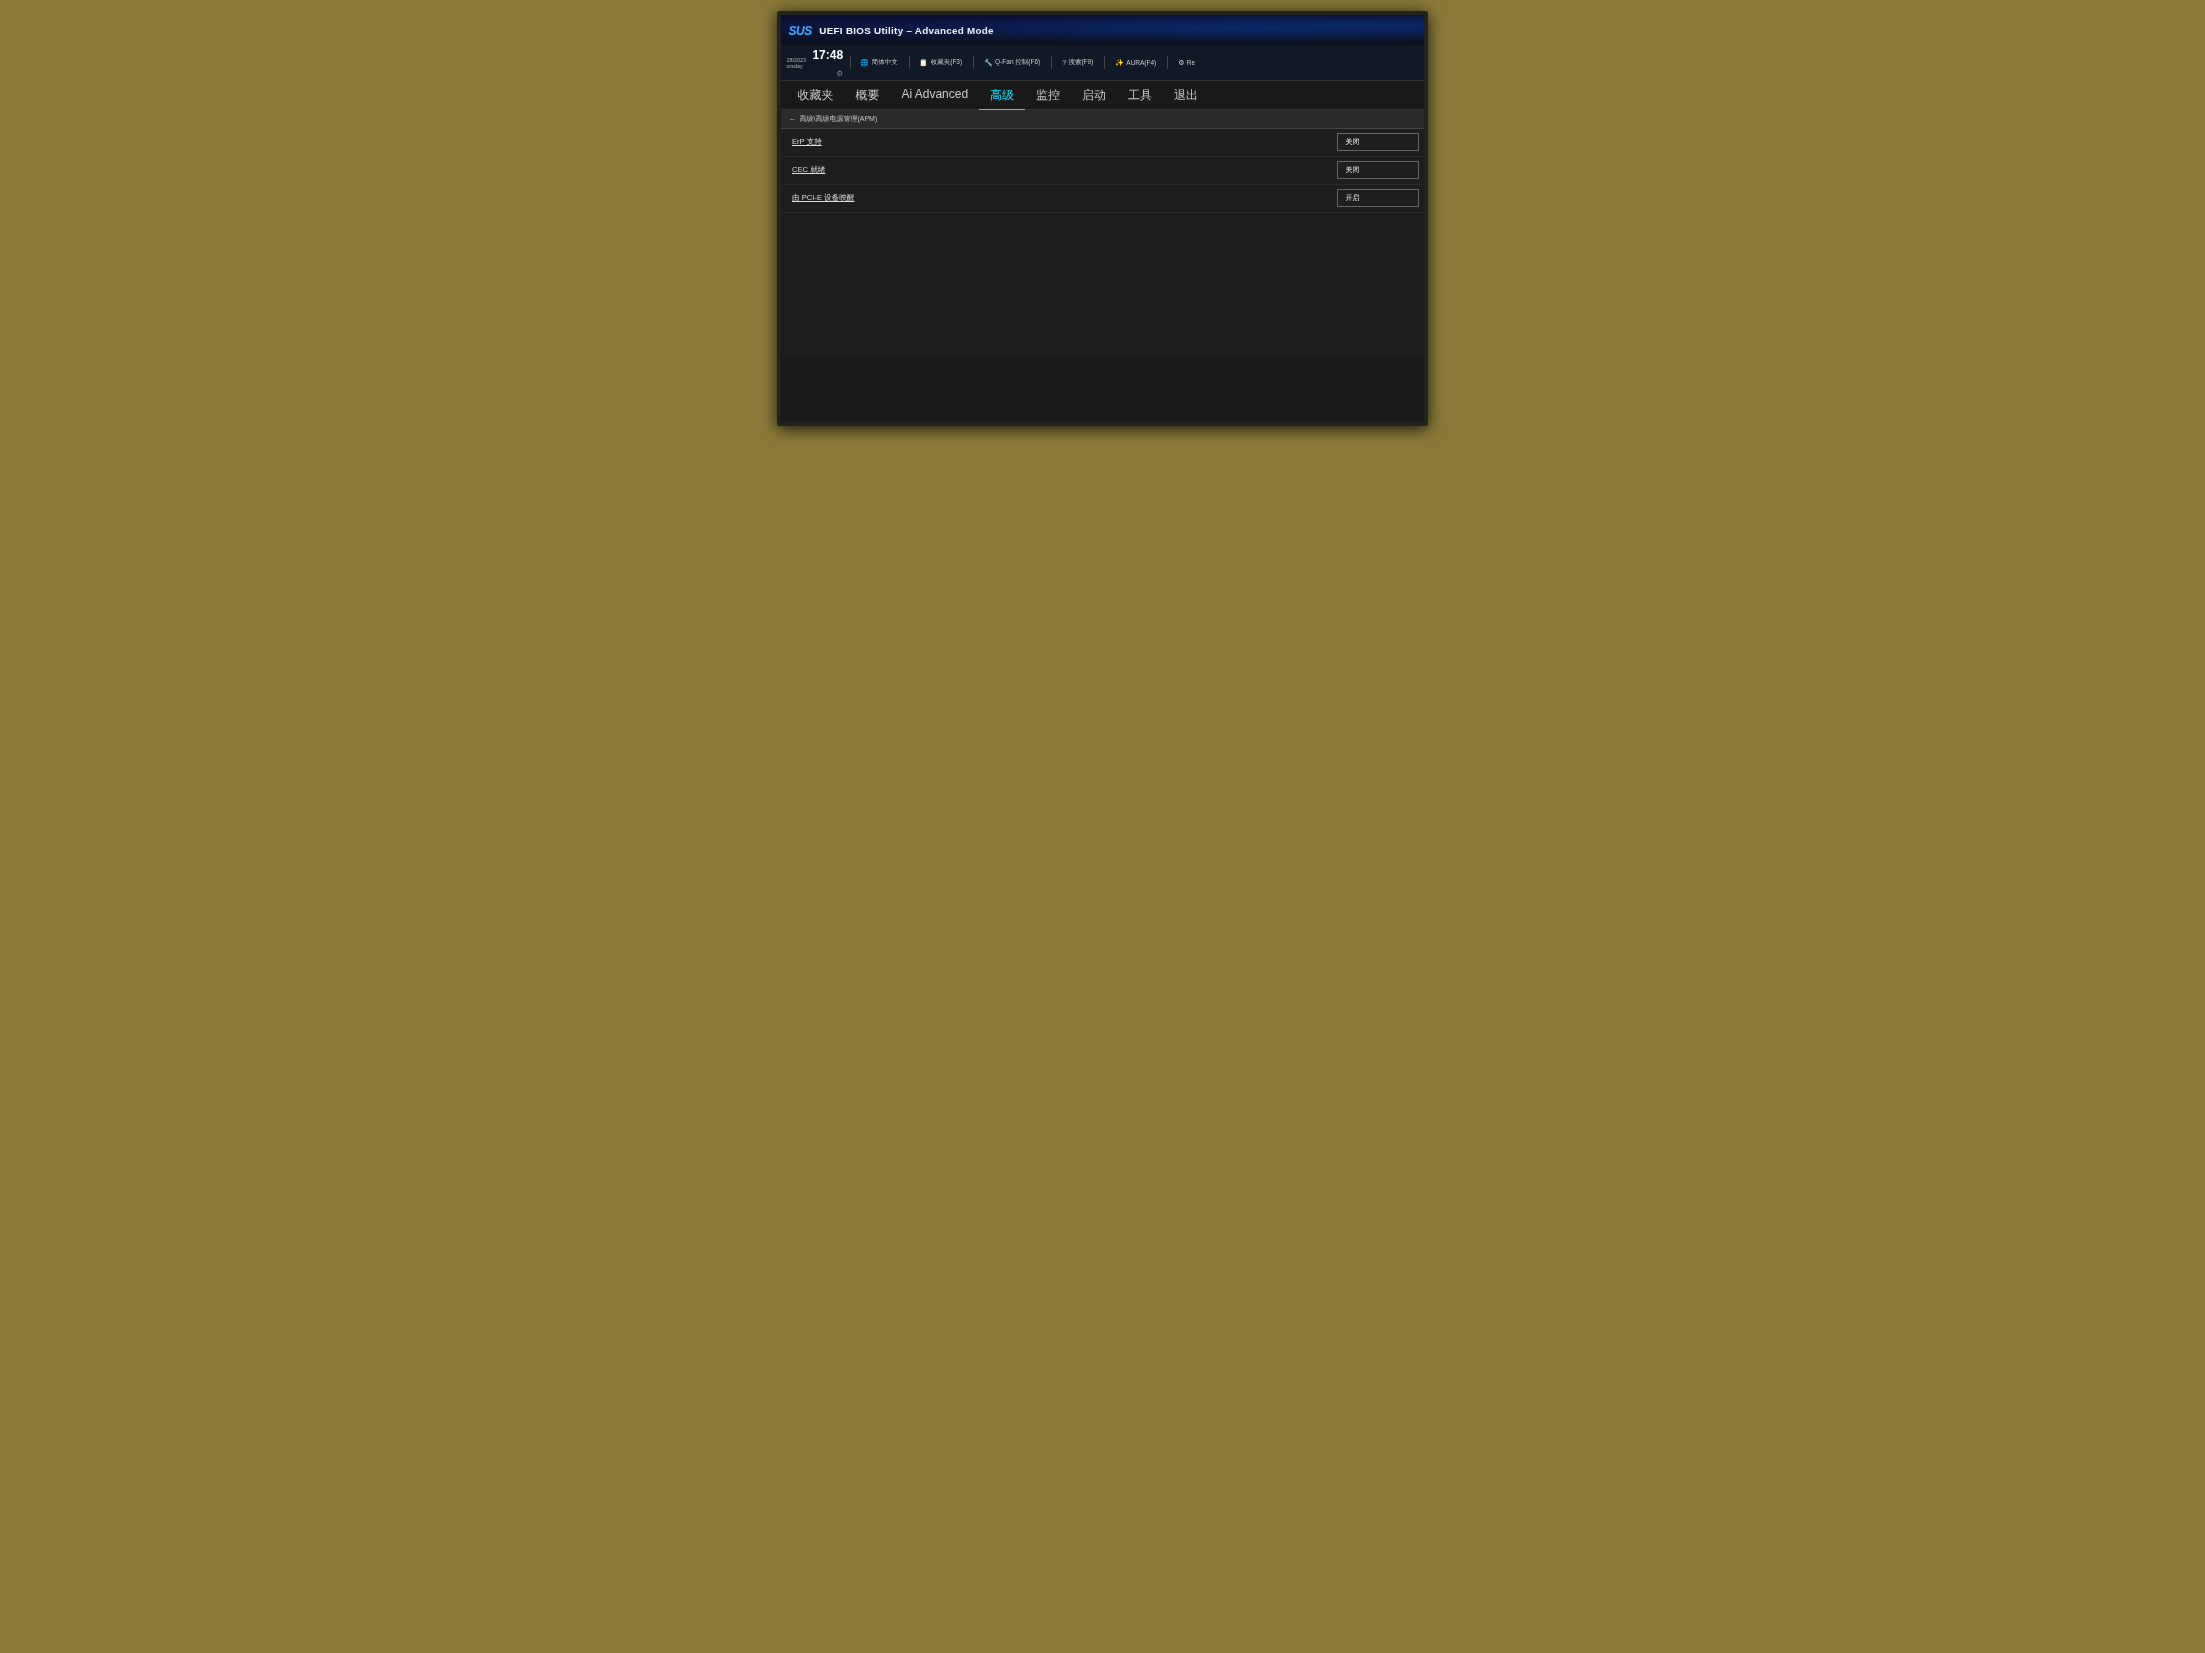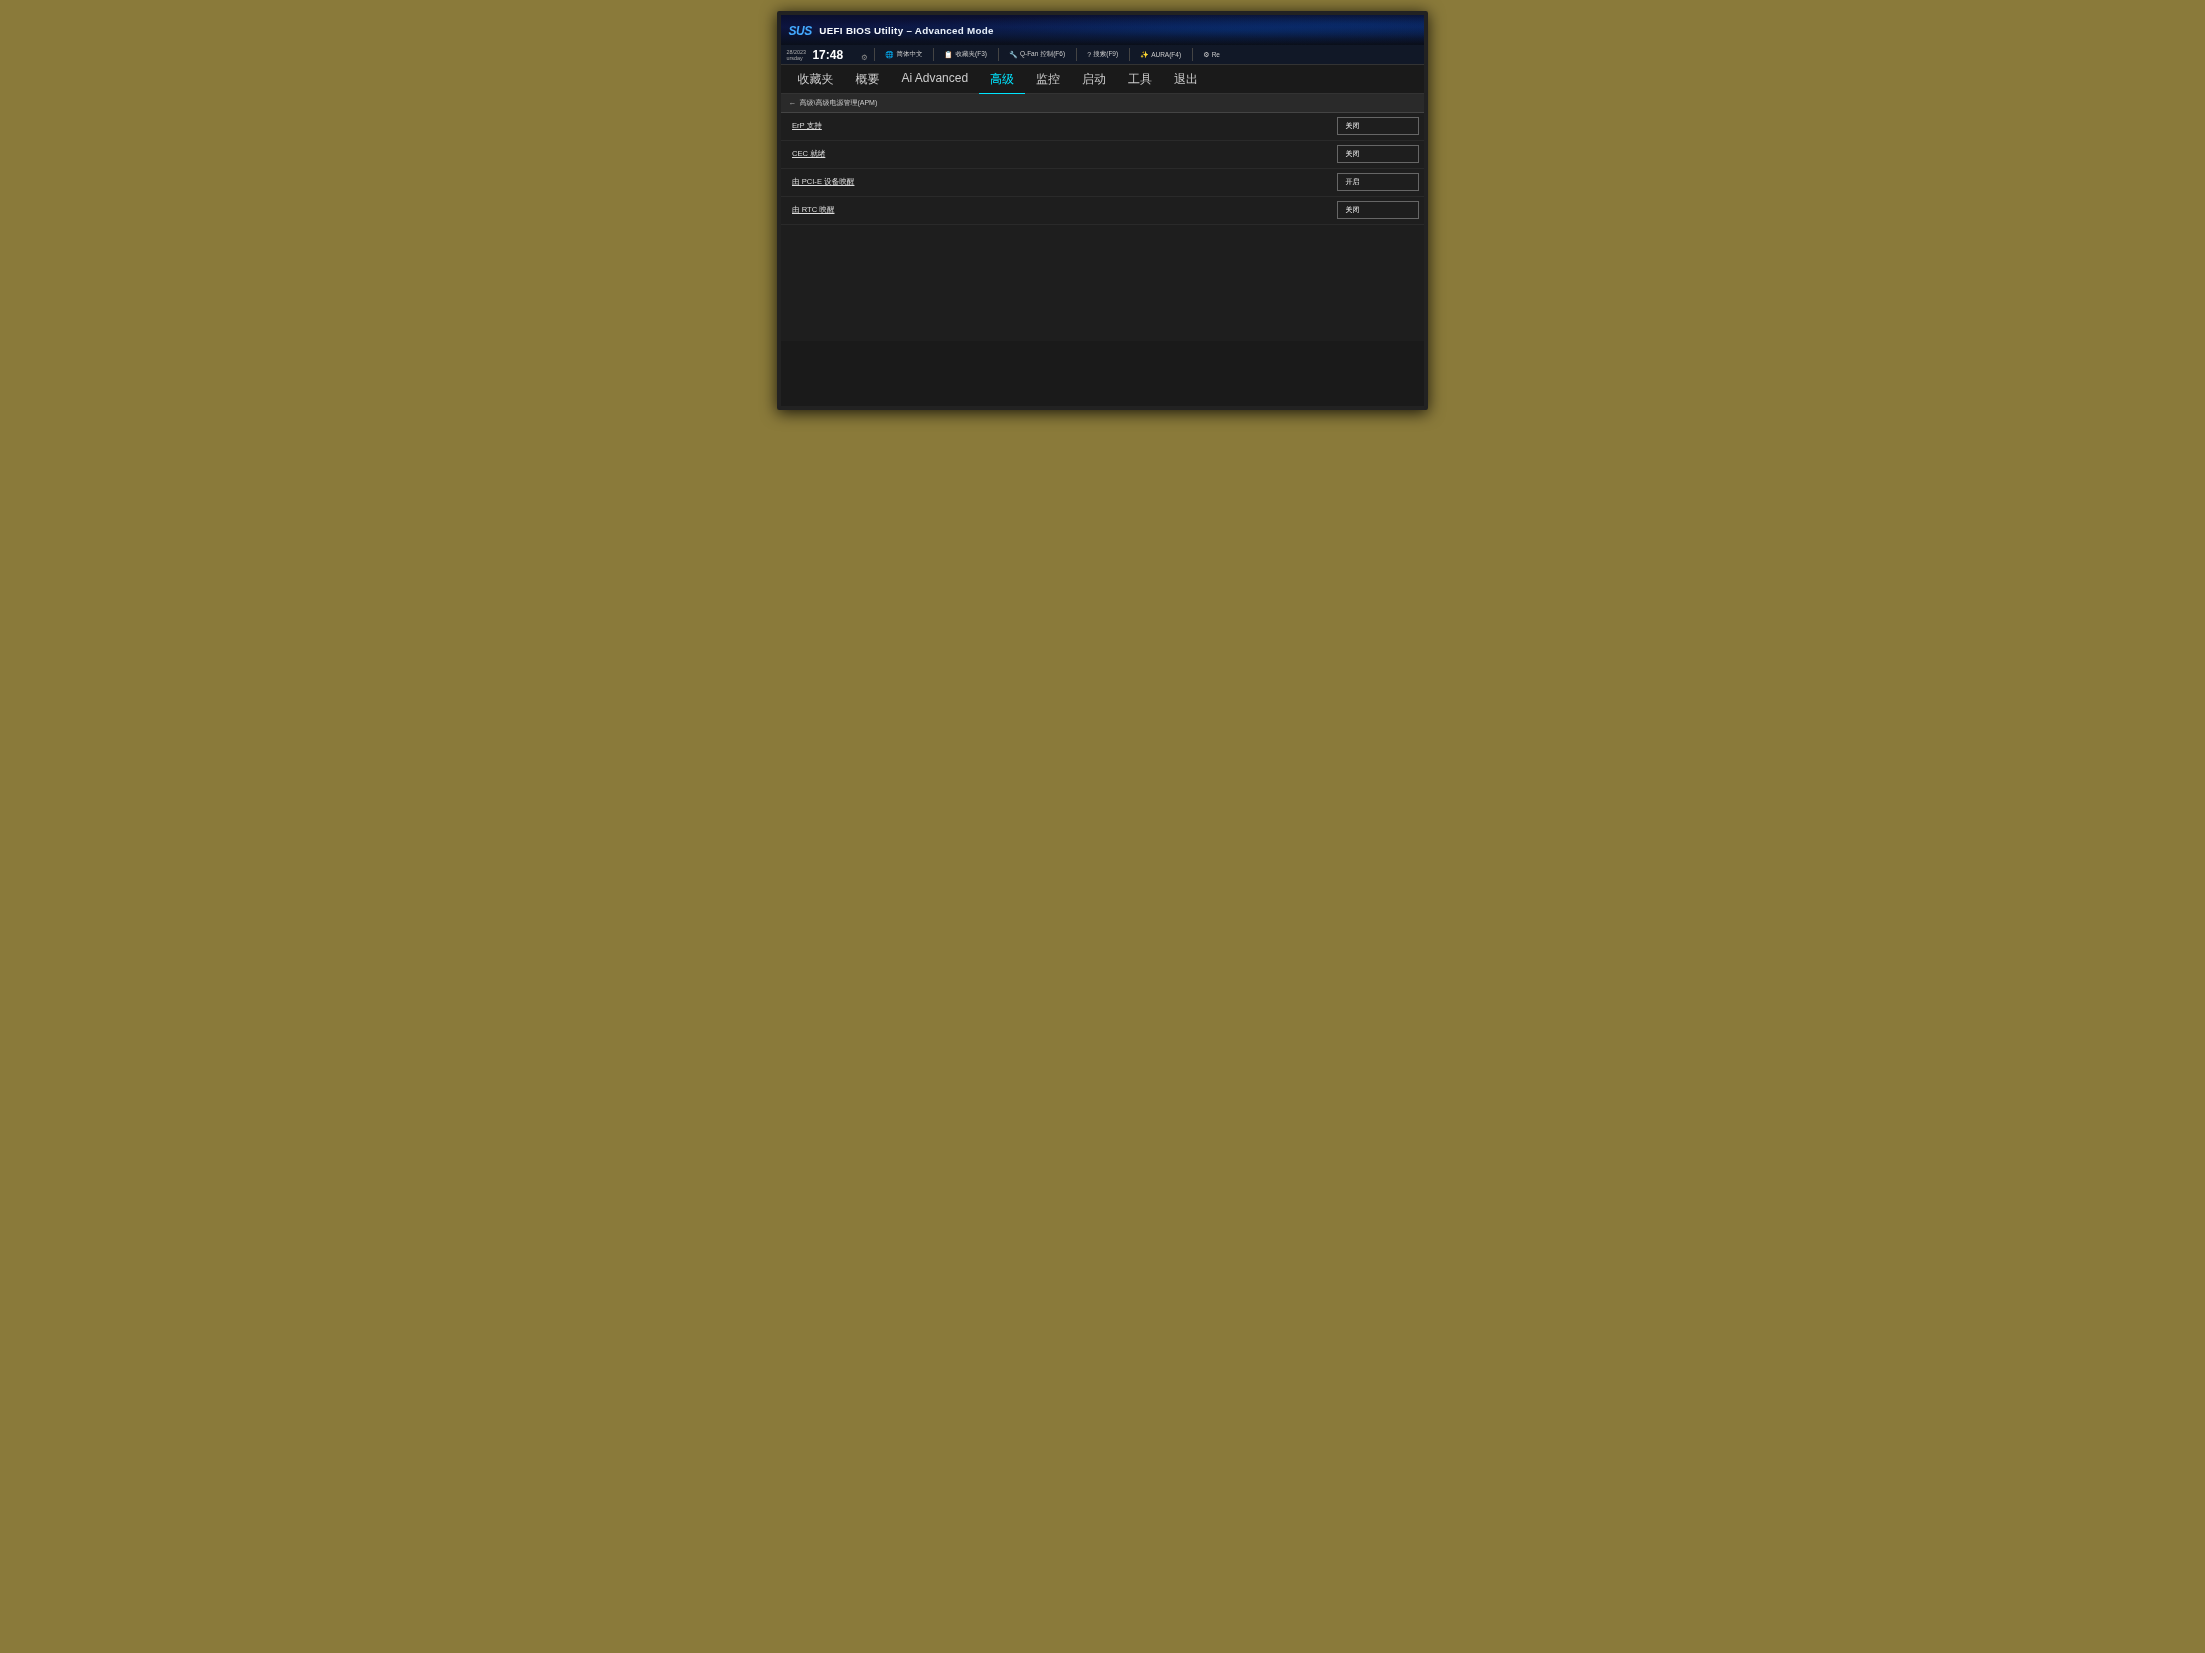--- a/index.html
+++ b/index.html
@@ -80,21 +80,22 @@
       flex-direction: column;
       margin-right: 5.4px;
     }
     .date-text {
       color: #aaa;
       font-size: 5.4px;
     }
     .time-block {
       display: flex;
       align-items: flex-end;
-      gap: 18px;
+      gap: 7px;
+      flex-direction: column;
     }
     .time-text {
       color: #fff;
       font-size: 12px;
       font-weight: bold;
     }
     .gear-icon {
       color: #888;
       font-size: 7.6px;
     }
@@ -286,26 +287,20 @@
         </div>
 
 
         <div class="settings-row">
           <span class="setting-label">由 PCI-E 设备映醒</span>
           <div class="setting-value">
             <div class="value-box">开启</div>
           </div>
         </div>
 
-        <div class="settings-row">
-          <span class="setting-label">由 RTC 映醒</span>
-          <div class="setting-value">
-            <div class="value-box">关闭</div>
-          </div>
-        </div>
 
       </div>
     </div>
 
     <div class="bottom-area"></div>
 
   </div>
 </div>
 
 

